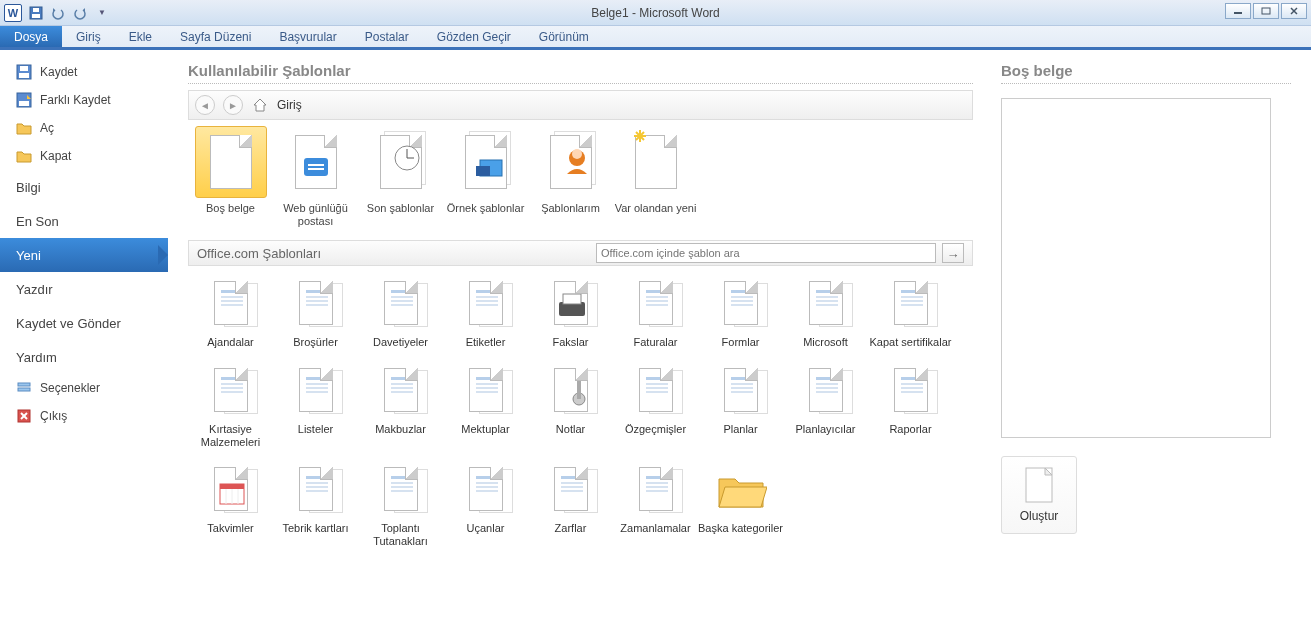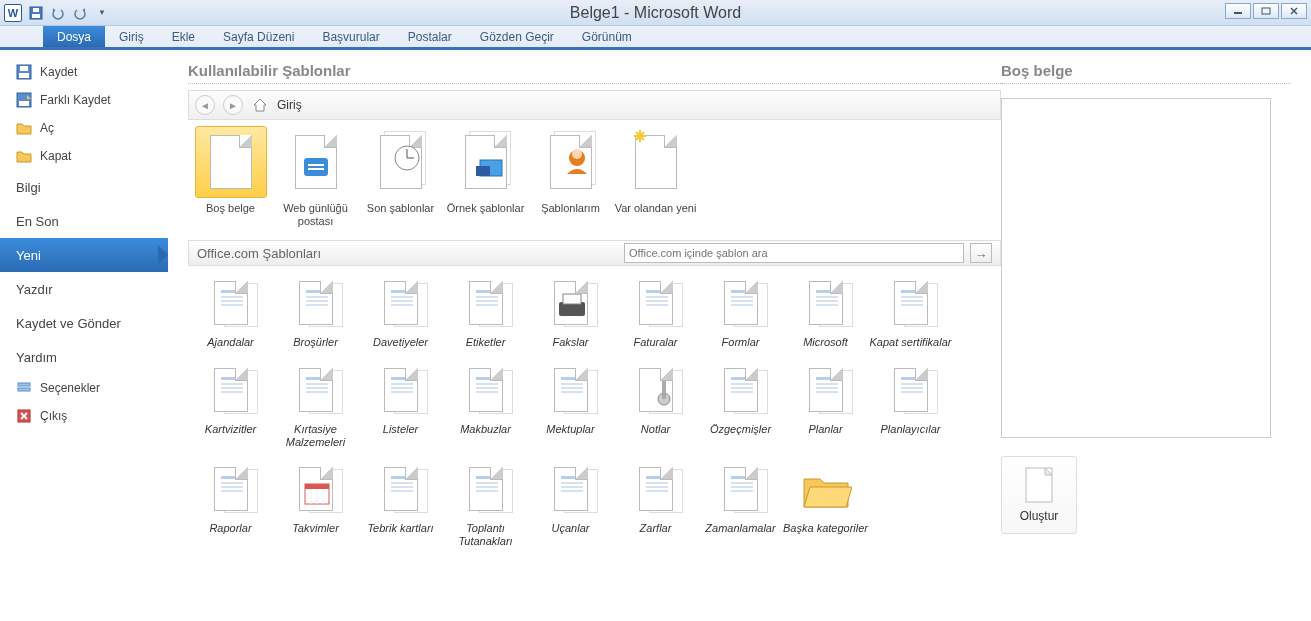--- a/index.html
+++ b/index.html
@@ -1,52 +1,52 @@
 <!DOCTYPE html>
 <html><head>
 <meta charset="utf-8">
 <style>
   * { box-sizing: border-box; margin: 0; padding: 0; }
   body { font-family: "Segoe UI", Tahoma, sans-serif; font-size: 12px; color: #333; background: #fff; width: 1311px; height: 621px; overflow: hidden; }
   .title-bar { height: 26px; background: linear-gradient(#e8eef7,#cfe0f2); display:flex; align-items:center; border-bottom: 1px solid #b5c9e2; position:relative;}
   .qat { display:flex; align-items:center; gap:6px; padding-left:4px;}
   .qat .app-icon { width:18px; height:18px; border:1px solid #2b579a; background:#fff; color:#2b579a; font-weight:bold; font-size:11px; display:flex; align-items:center; justify-content:center; border-radius:2px;}
   .qat .ic { width:16px; height:16px; display:flex;align-items:center;justify-content:center; color:#4a6; }
-  .title-text { position:absolute; left:0; right:0; text-align:center; font-size:16px; color:#444;}
+  .title-text { position:absolute; left:0; right:0; text-align:center; font-size:12px; color:#444;}
   .win-controls { position:absolute; right:4px; top:3px; display:flex; gap:2px;}
   .win-controls div{ width:26px;height:16px;border:1px solid #8aa8c9;background:linear-gradient(#fff,#dbe8f5);display:flex;align-items:center;justify-content:center;font-size:10px;}
   .ribbon-tabs { height:24px; background:linear-gradient(#eef3fa,#e3ecf6); display:flex; align-items:stretch; border-bottom: 3px solid #3c72b9;}
-  .file-tab { background:linear-gradient(#3c8cdc,#2a6ab3); color:#fff; padding:0 14px; display:flex; align-items:center; font-size:12px;margin-left:43px;}
+  .file-tab { background:linear-gradient(#3c8cdc,#2a6ab3); color:#fff; padding:0 14px; display:flex; align-items:center; font-size:12px;}
   .rtab { padding:0 14px; display:flex; align-items:center; color:#3a5a88; cursor:default;}
   .backstage { display:flex; height: calc(621px - 26px - 27px);}
   .side-nav { width:168px; background:#fff; padding-top:8px;}
   .side-item { height:34px; display:flex; align-items:center; padding-left:16px; color:#444; font-size:13px; gap:8px;}
   .side-item.small { height:28px; font-size:12px;}
   .side-item.selected { background:linear-gradient(#3c8cdc,#2a6ab3); color:#fff; position:relative;text-align:center;}
   .side-item.selected::after{content:"";position:absolute;right:-10px;top:50%;transform:translateY(-50%);border:10px solid transparent;border-left-color:#2a6ab3;}
   .side-ic{width:16px;height:16px;display:inline-block;}
-  .content-area { flex:1; display:flex; padding: 12px 20px 0 20px; }
+  .content-area { flex:1; display:flex; padding: 12px 20px 0 20px; gap: 28px;}
   .templates-col { flex:1; }
   .templates-col h2{ font-size:15px; color:#888; font-weight:600;}
   .dotline{border:none;border-top:1px dotted #bbb; margin:4px 0 6px 0;}
   .crumb-bar{ height:30px; background:linear-gradient(#fdfdfd,#efefef); border:1px solid #ddd; display:flex; align-items:center; gap:8px; padding:0 6px;}
   .crumb-bar .navbtn{width:20px;height:20px;border:1px solid #ccc;border-radius:50%;background:#fafafa;display:flex;align-items:center;justify-content:center;font-size:10px;color:#999;}
   .crumb-bar .home-ic{display:flex;}
   .tgrid { display:flex; flex-wrap:wrap; padding-top:6px; }
   .tcard { width:85px; text-align:center; font-size:11px; color:#444; line-height:1.2; padding-bottom:8px;}
   .tcard .ticon{ width:72px;height:72px; margin:0 auto 4px auto; display:flex;align-items:center;justify-content:center; position:relative;}
   .tcard.selected-card .ticon{ background:linear-gradient(#ffe8a0,#ffcf4a); border:1px solid #e8b33d; border-radius:3px;}
   .page-sh{position:relative;}
   .page{ width:42px;height:54px;background:#fff;border:1px solid #bbb; position:relative;}
   .page.fold::before{content:"";position:absolute;top:-1px;right:-1px;width:12px;height:12px;background:linear-gradient(135deg,#fff 48%,#ccc 50%);border-left:1px solid #bbb;border-bottom:1px solid #bbb;}
   .page.behind{position:absolute; top:-4px;left:4px; z-index:-1; border-color:#ddd;}
   .section-head { height:26px; background:linear-gradient(#fdfdfd,#eee); border:1px solid #ddd; display:flex;align-items:center; padding:0 8px; font-size:13px; color:#666; margin-top:4px; gap:6px;}
   .section-head input{ flex:0 0 340px; margin-left:auto; height:20px; border:1px solid #bbb; padding:0 4px; font-size:11px; color:#777;}
   .go-btn{width:22px;height:20px;border:1px solid #bbb;background:linear-gradient(#fff,#eee);display:flex;align-items:center;justify-content:center;}
-  .tgrid2 { display:flex; flex-wrap:wrap; padding:8px 0 0 0;font-style:italic;}
+  .tgrid2 { display:flex; flex-wrap:wrap; padding:8px 0 0 0;}
   .tcard2{ width:85px;text-align:center;font-size:11px;line-height:1.15;padding-bottom:12px;}
   .tcard2 .ticon{width:62px;height:58px;margin:0 auto 4px auto;position:relative;display:flex;align-items:center;justify-content:center;}
   .preview-col { width:290px; }
   .preview-col h3{font-size:15px;color:#888;font-weight:600;}
   .preview-box{ width:270px; height:340px; border:1px solid #ccc; background:#fff; margin-top:14px;}
   .create-box{ width:76px; border:1px solid #ddd; border-radius:3px; padding:10px 4px; text-align:center; margin-top:18px; background:linear-gradient(#fff,#f7f7f7);}
   .create-box .cicon{width:28px;height:36px;margin:0 auto 6px auto;}
   svg{display:block;}
 </style>
 </head>
@@ -406,33 +406,20 @@
                 <div class="page" style="width:34px;height:44px;position:absolute;top:2px;left:10px;border-color:#ddd;"></div>
                 <div class="page fold" style="width:34px;height:44px;position:relative;">
                   <svg width="34" height="44">
                     <rect x="6" y="8" width="22" height="3" fill="#b7cfea"></rect>
                     <rect x="6" y="14" width="22" height="2" fill="#d6e2f0"></rect>
                     <rect x="6" y="18" width="22" height="2" fill="#d6e2f0"></rect>
                     <rect x="6" y="22" width="22" height="2" fill="#d6e2f0"></rect>
                   </svg>
                 </div>
               </div>
-            </div><span>Kartvizitler</span></div>
-          <div class="tcard2"><div class="ticon">
-              <div style="position:relative;">
-                <div class="page" style="width:34px;height:44px;position:absolute;top:2px;left:10px;border-color:#ddd;"></div>
-                <div class="page fold" style="width:34px;height:44px;position:relative;">
-                  <svg width="34" height="44">
-                    <rect x="6" y="8" width="22" height="3" fill="#b7cfea"></rect>
-                    <rect x="6" y="14" width="22" height="2" fill="#d6e2f0"></rect>
-                    <rect x="6" y="18" width="22" height="2" fill="#d6e2f0"></rect>
-                    <rect x="6" y="22" width="22" height="2" fill="#d6e2f0"></rect>
-                  </svg>
-                </div>
-              </div>
             </div><span>Kırtasiye Malzemeleri</span></div>
           <div class="tcard2"><div class="ticon">
               <div style="position:relative;">
                 <div class="page" style="width:34px;height:44px;position:absolute;top:2px;left:10px;border-color:#ddd;"></div>
                 <div class="page fold" style="width:34px;height:44px;position:relative;">
                   <svg width="34" height="44">
                     <rect x="6" y="8" width="22" height="3" fill="#b7cfea"></rect>
                     <rect x="6" y="14" width="22" height="2" fill="#d6e2f0"></rect>
                     <rect x="6" y="18" width="22" height="2" fill="#d6e2f0"></rect>
                     <rect x="6" y="22" width="22" height="2" fill="#d6e2f0"></rect>

